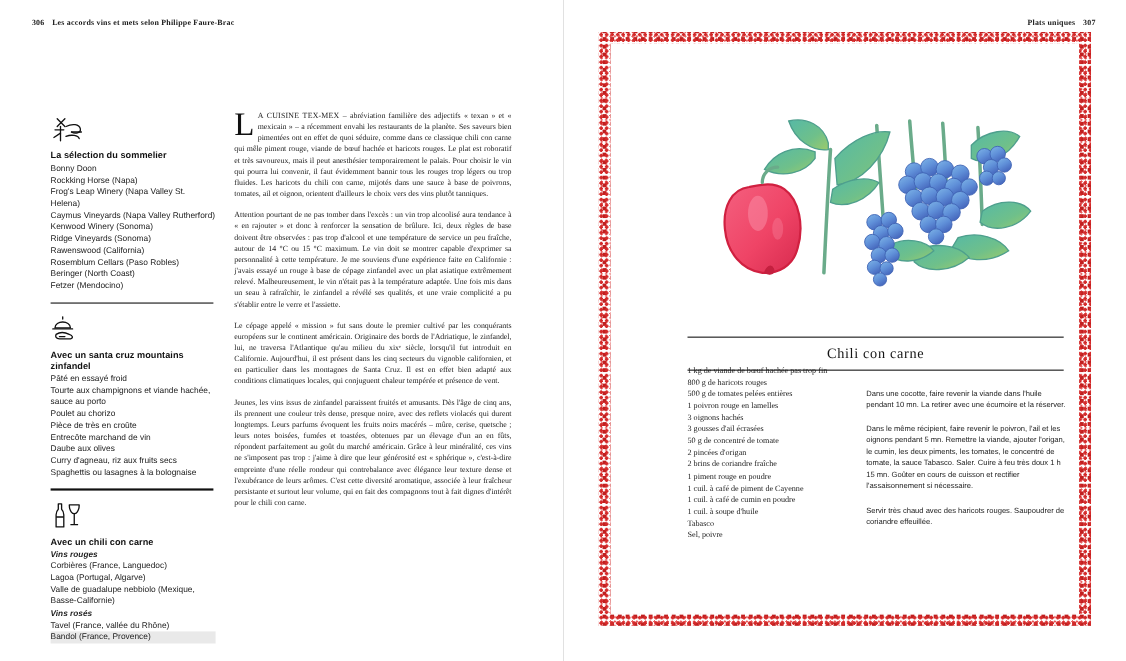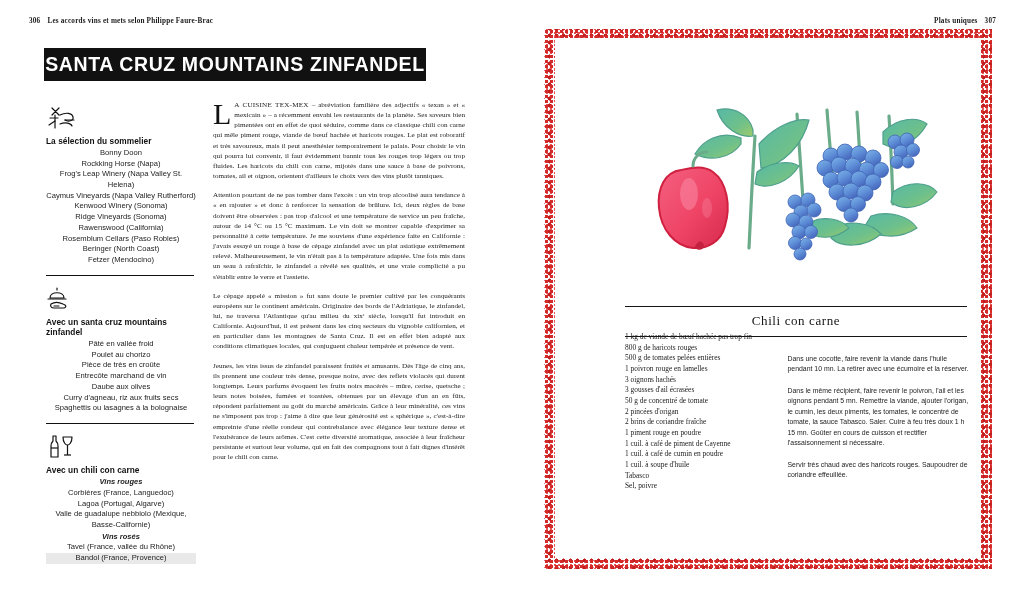--- a/index.html
+++ b/index.html
@@ -22,21 +22,21 @@
   .title-bar span{color:#ffffff;font-family:"Liberation Sans",sans-serif;font-weight:bold;
     font-size:19.5px;letter-spacing:.6px;white-space:nowrap;}
 
   
   .lcol{position:absolute;top:104px;left:46px;width:150px;}
   .ico{width:34px;height:28px;margin-bottom:5px;}
   .ico svg{display:block;}
   .blk{margin-bottom:0;}
   .blk h3{margin:0 0 1px 0;font-family:"Liberation Sans",sans-serif;font-size:8.3px;
     font-weight:bold;color:#111;line-height:1.2;letter-spacing:.05px;}
-  .blk ul{margin:0;padding:0;list-style:none;text-align:center;}
+  .blk ul{margin:0;padding:0;list-style:none;}
   .blk li{font-family:"Liberation Sans",sans-serif;font-size:7.6px;color:#1b1b1b;
     line-height:1.41;letter-spacing:.01px;}
   .blk li.it{font-style:italic;font-weight:bold;font-size:7.5px;margin-top:1px;}
   .blk li.hl{background:#e9e9e9;}
   .sep{width:148px;height:1.4px;background:#111;margin:9px 0 9px 0;}
 
   
   .rcol{position:absolute;top:100px;left:213px;width:252px;}
   .rcol p{margin:0 0 9px 0;font-family:"Liberation Serif",serif;font-size:7.15px;
     line-height:1.42;color:#1c1c1c;text-align:justify;hyphens:auto;}
@@ -84,23 +84,20 @@
 <body>
 
 <div class="spread">
 
   <div class="page-left">
 
     <div class="folio-left">
       <span class="num">306</span><span>Les accords vins et mets selon Philippe Faure-Brac</span>
     </div>
 
-    <div class="title-bar">
-      <span>SANTA CRUZ MOUNTAINS ZINFANDEL</span>
-    </div>
 
     <div class="lcol">
 
       <div class="blk">
         <div class="ico">
           <svg width="34" height="28" viewBox="0 0 34 28">
             <g fill="none" stroke="#111" stroke-width="1.2" stroke-linecap="round">
               <path d="M6 4 L13 11 M13 4 L6 11"></path>
               <path d="M4 14 L12 14"></path>
               <path d="M9 11 L9 24"></path>
@@ -135,21 +132,22 @@
               <path d="M4 13 C4 6, 18 6, 18 13 Z"></path>
               <path d="M2 14 L20 14"></path>
               <path d="M11 5 L11 3"></path>
               <path d="M5 19 C8 17, 13 17, 17 19 C20 20, 21 22, 18 23 L8 23 C5 23, 4 21, 5 19 Z"></path>
               <path d="M8 21 L13 21"></path>
             </g>
           </svg>
         </div>
         <h3>Avec un santa cruz mountains zinfandel</h3>
         <ul>
-          <li>Pâté en vallée froid</li>
+          <li>Pâté en essayé froid</li>
+          <li>Tourte aux champignons et viande hachée, sauce au porto</li>
           <li>Poulet au chorizo</li>
           <li>Pièce de très en croûte</li>
           <li>Entrecôte marchand de vin</li>
           <li>Daube aux olives</li>
           <li>Curry d'agneau, riz aux fruits secs</li>
           <li>Spaghettis ou lasagnes à la bolognaise</li>
         </ul>
       </div>
 
       <div class="sep"></div>

